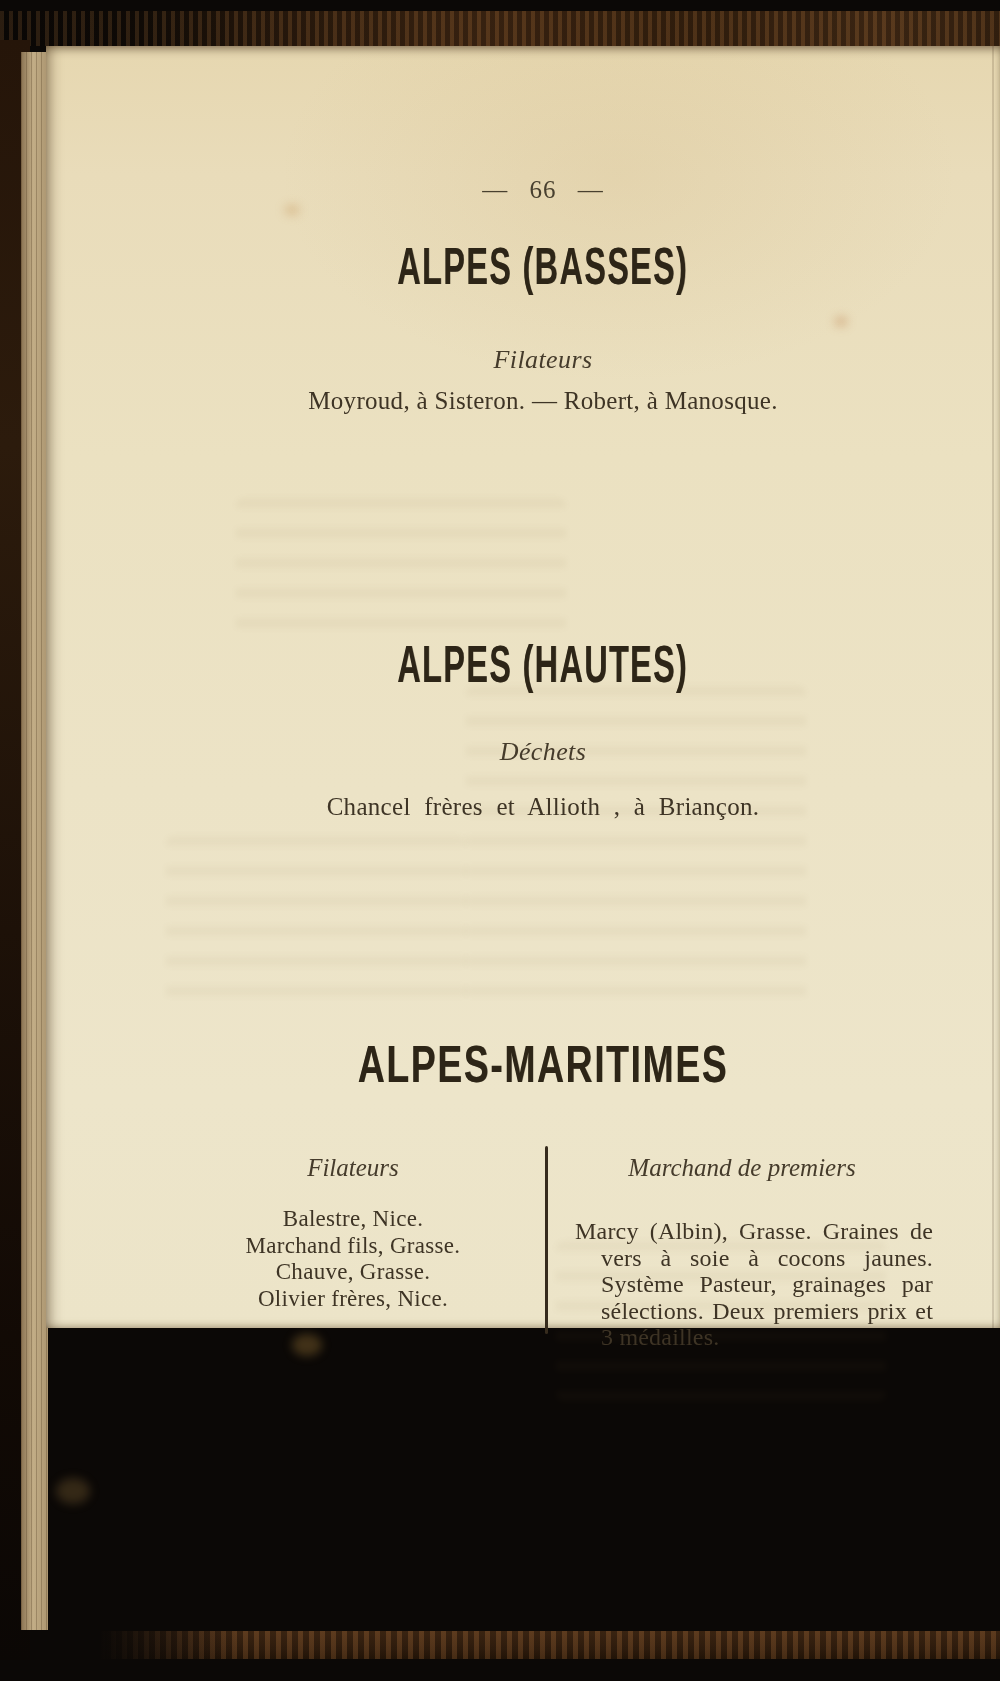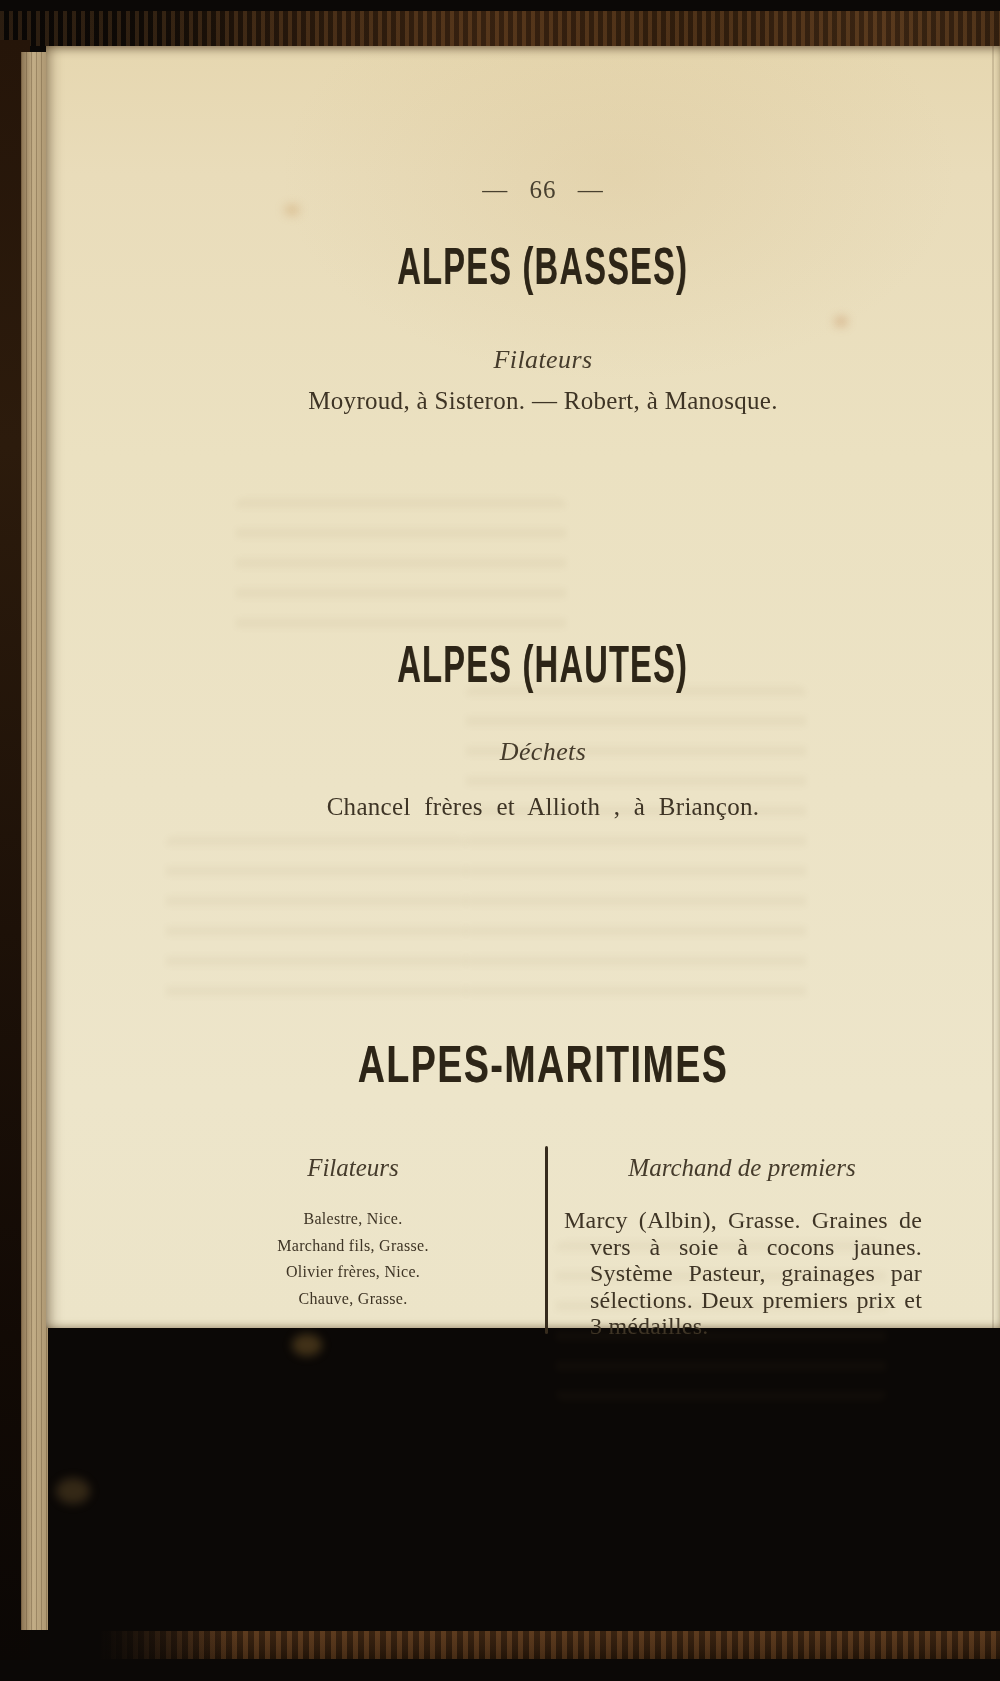--- a/index.html
+++ b/index.html
@@ -112,23 +112,23 @@
   
   .cols{top:1108px;height:260px;text-align:left;}
   .col{position:absolute;top:0;}
   .col-left{left:99px;width:376px;}
   .col-right{left:497px;width:358px;}
   .col-header{
     position:absolute;top:0;left:0;width:100%;text-align:center;
     font-style:italic;font-size:25px;color:#453b2b;
   }
   .col-list{position:absolute;top:52px;left:0;width:100%;}
-  .col-list div{font-size:16px;line-height:26.5px;color:#3e3425;letter-spacing:.3px;}
+  .col-list div{font-size:23px;line-height:26.5px;color:#3e3425;letter-spacing:.3px;}
   .col-para{
-    position:absolute;top:52px;left:0;width:100%;margin:1px;
+    position:absolute;top:52px;left:0;width:100%;margin:12px;
     font-size:24px;line-height:26.5px;color:#3e3425;letter-spacing:.2px;
     text-align:justify;text-indent:-26px;padding-left:26px;box-sizing:border-box;
   }
   .divider{
     position:absolute;left:479px;top:-8px;width:3px;height:188px;
     background:#362b1d;border-radius:2px;
   }
 </style>
 </head>
 <body>
@@ -173,22 +173,22 @@
       <h1 class="sec-title t3">
         <span>ALPES-MARITIMES</span>
       </h1>
 
       <div class="cols">
         <div class="col col-left">
           <div class="col-header">Filateurs</div>
           <div class="col-list">
             <div>Balestre, Nice.</div>
             <div>Marchand fils, Grasse.</div>
+            <div>Chauve, Grasse.</div>
             <div>Olivier frères, Nice.</div>
-            <div>Chauve, Grasse.</div>
           </div>
         </div>
 
         <div class="divider"></div>
 
         <div class="col col-right">
           <div class="col-header">Marchand de premiers</div>
           <p class="col-para">Marcy (Albin), Grasse. Graines de vers à soie à cocons jaunes. Système Pasteur, grainages par sélections. Deux premiers prix et 3 médailles.</p>
         </div>
       </div>

